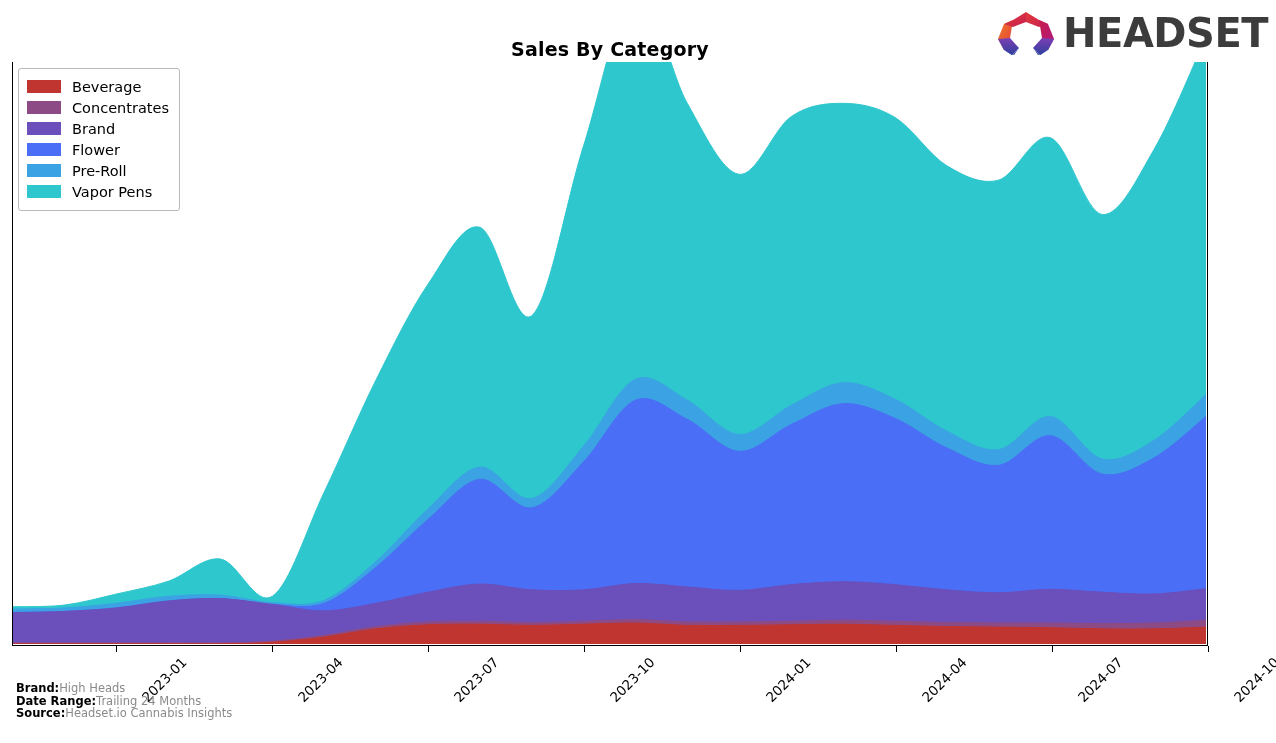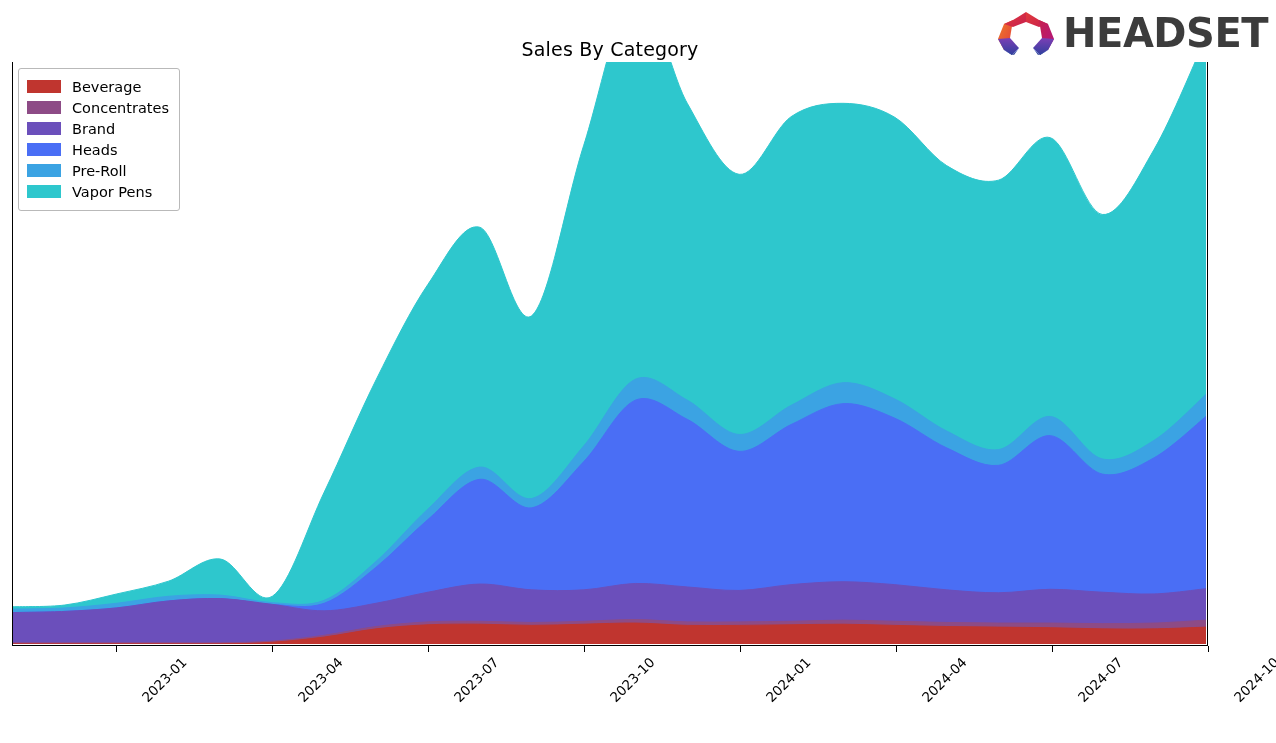--- a/index.html
+++ b/index.html
@@ -22,21 +22,21 @@
   }
 
   
   .chart-title {
     position: absolute;
     left: 0;
     top: 38px;
     width: 1220px;
     text-align: center;
     font-size: 19px;
-    font-weight: normal;
+    font-weight: bold;
     color: #000000;
     letter-spacing: 0.2px;
   }
 
   
   .logo-wrap {
     position: absolute;
     right: 8px;
     top: 8px;
     display: flex;
@@ -207,21 +207,21 @@
       <div class="legend-row">
         <span class="legend-swatch" style="background: rgb(141, 75, 134);"></span>
         <span class="legend-label">Concentrates</span>
       </div>
       <div class="legend-row">
         <span class="legend-swatch" style="background: rgb(107, 79, 187);"></span>
         <span class="legend-label">Brand</span>
       </div>
       <div class="legend-row">
         <span class="legend-swatch" style="background: rgb(74, 110, 245);"></span>
-        <span class="legend-label">Heads</span>
+        <span class="legend-label">Flower</span>
       </div>
       <div class="legend-row">
         <span class="legend-swatch" style="background: rgb(59, 163, 227);"></span>
         <span class="legend-label">Pre-Roll</span>
       </div>
       <div class="legend-row">
         <span class="legend-swatch" style="background: rgb(46, 199, 205);"></span>
         <span class="legend-label">Vapor Pens</span>
       </div>
     </div>
@@ -238,14 +238,19 @@
       <div class="xtick-mark" style="left: 740px; top: 646px;"></div>
       <div class="xtick-label" style="left: 746px; top: 654px;">2024-01</div>
       <div class="xtick-mark" style="left: 896px; top: 646px;"></div>
       <div class="xtick-label" style="left: 902px; top: 654px;">2024-04</div>
       <div class="xtick-mark" style="left: 1052px; top: 646px;"></div>
       <div class="xtick-label" style="left: 1058px; top: 654px;">2024-07</div>
       <div class="xtick-mark" style="left: 1208px; top: 646px;"></div>
       <div class="xtick-label" style="left: 1214px; top: 654px;">2024-10</div>
     </div>
 
+  <div class="footer" id="footer">
+      <div class="footer-line"><span class="footer-key">Brand:</span><span class="footer-val">High Heads</span></div>
+      <div class="footer-line"><span class="footer-key">Date Range:</span><span class="footer-val">Trailing 24 Months</span></div>
+      <div class="footer-line"><span class="footer-key">Source:</span><span class="footer-val">Headset.io Cannabis Insights</span></div>
+    </div>
 
 </div>
 
 </body></html>

